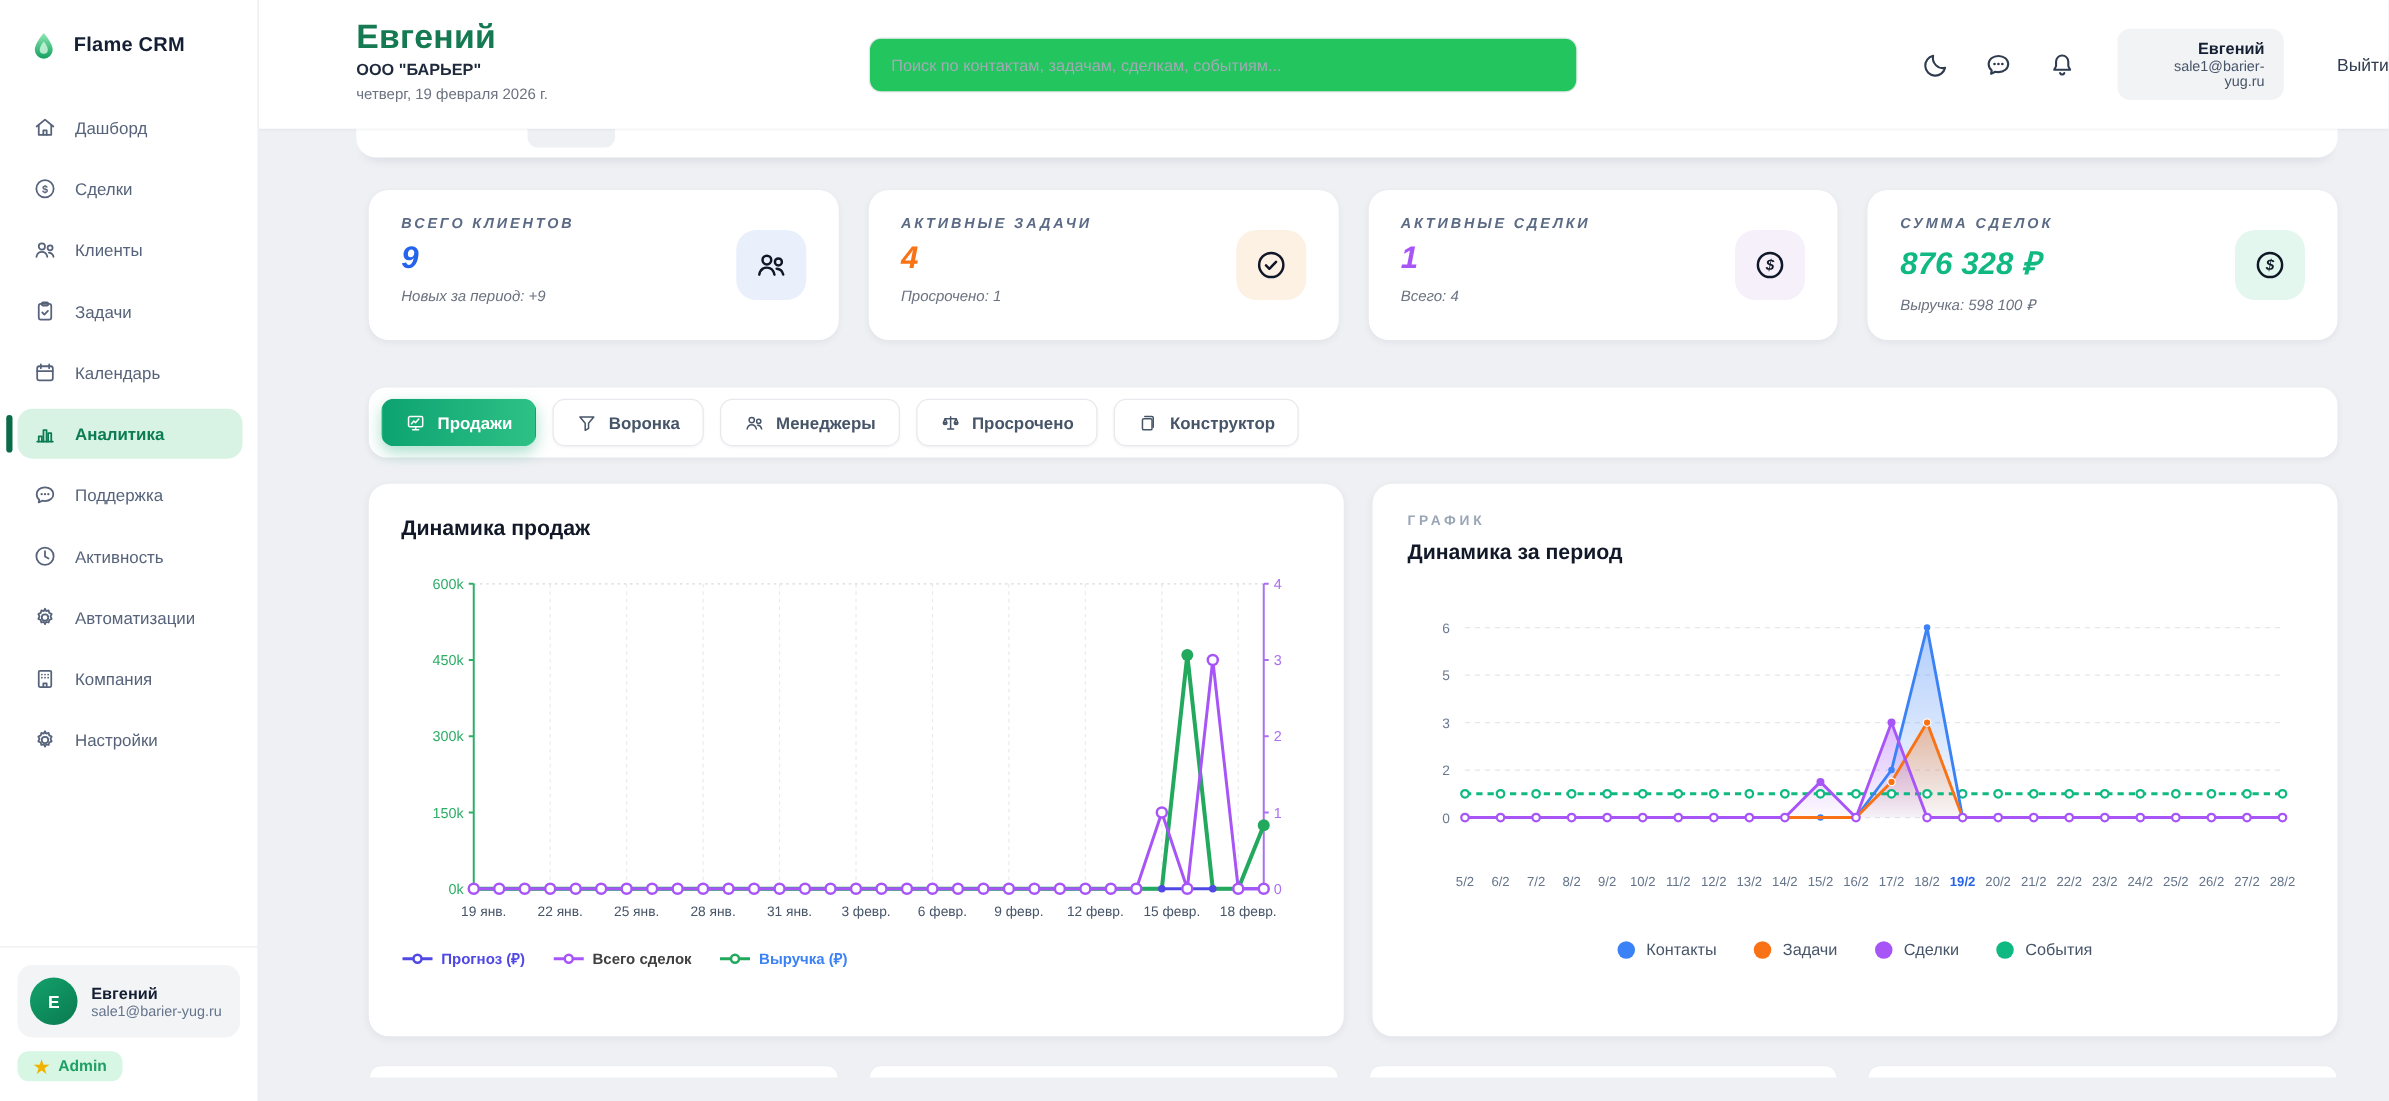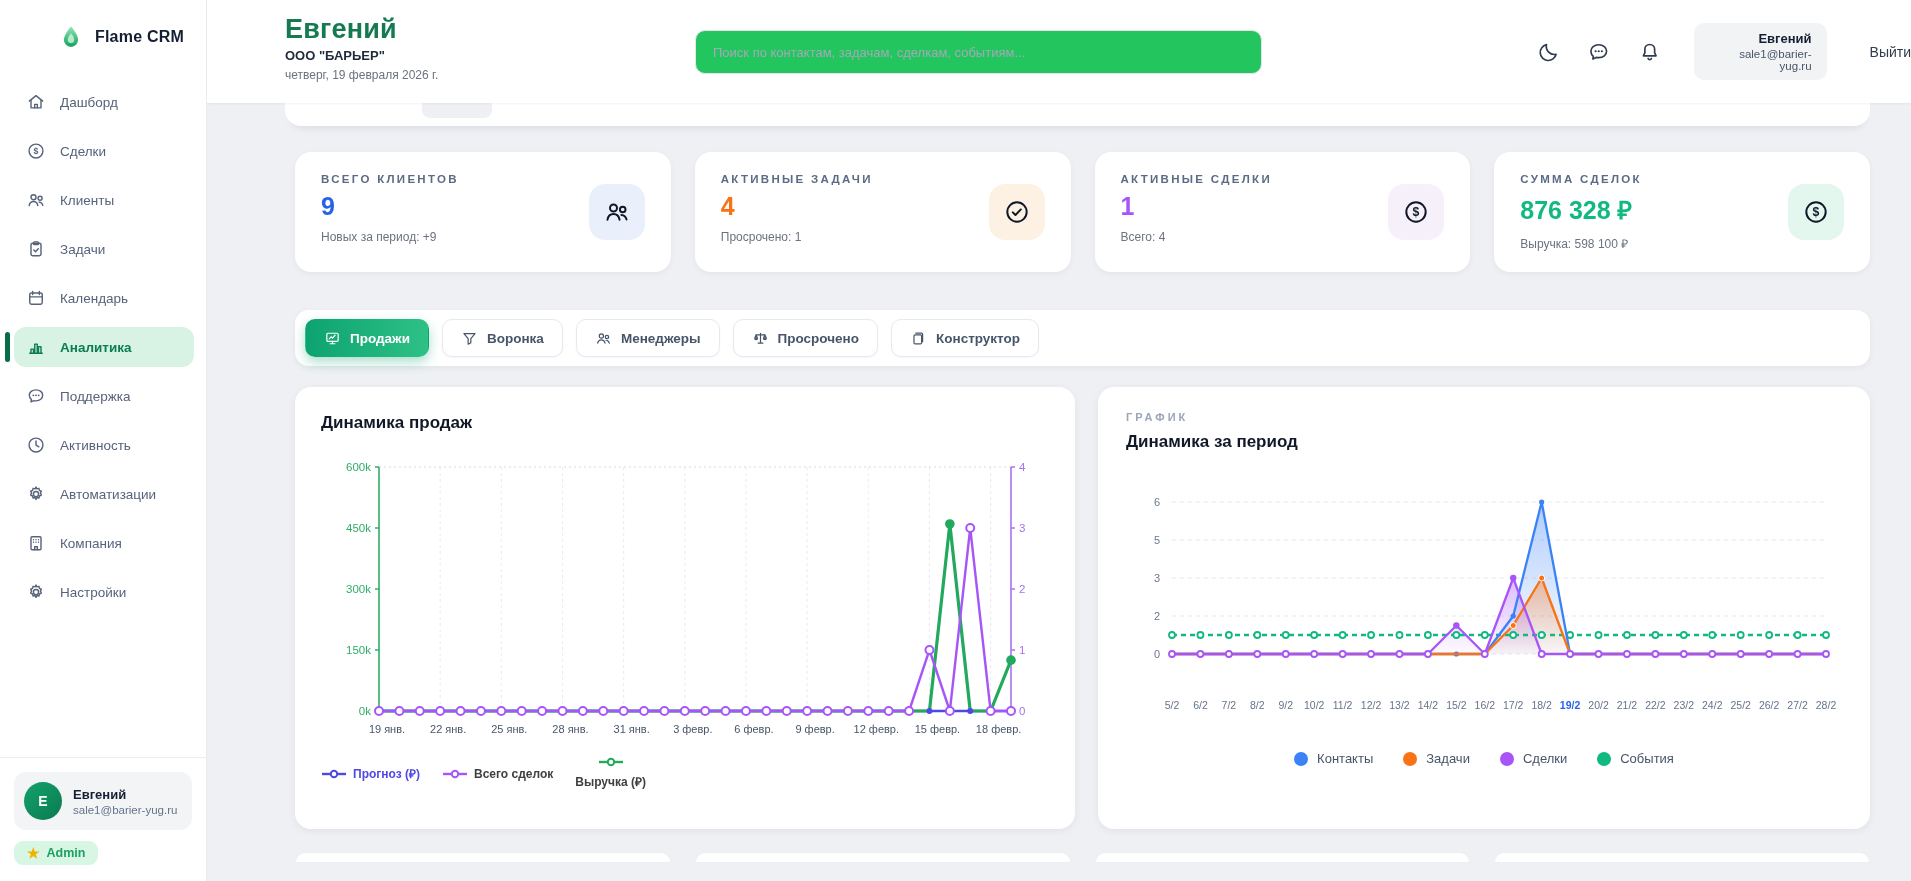--- a/index.html
+++ b/index.html
@@ -5,21 +5,21 @@
   * { box-sizing: border-box; }
   html,body { margin:0; padding:0; }
   body {
     width:1911px; height:881px; overflow:hidden;
     font-family:"Liberation Sans", sans-serif;
     background:#eef0f4; display:flex; color:#334155;
   }
   
   .sidebar { width:207px; min-width:207px; background:#fff; border-right:1px solid #e9ebef;
              display:flex; flex-direction:column; position:relative; z-index:6; }
-  .logo-row { display:flex; align-items:center; gap:11px; padding:24px 16px 22px 22px;margin-left:36px; }
+  .logo-row { display:flex; align-items:center; gap:11px; padding:24px 16px 22px 22px; }
   .logo-icon svg { width:26px; height:26px; display:block; }
   .logo-text { font-size:16px; font-weight:700; color:#141f33; letter-spacing:.2px; }
   .menu { flex:1; padding:10px 12px 0 14px; display:flex; flex-direction:column; gap:9px; }
   .side-item { position:relative; display:flex; align-items:center; gap:14px; padding:10px 12px;
                border-radius:12px; color:#56637a; font-size:13.5px; cursor:pointer; }
   .side-item .ic { width:20px; height:20px; flex:none; color:#56637a; }
   .side-item .ic svg { width:100%; height:100%; display:block; }
   .side-item.active { background:#d8f3e4; color:#0b7c54; font-weight:700; }
   .side-item.active .ic { color:#0b7c54; }
   .side-item.active::before { content:""; position:absolute; left:-9px; top:5px; bottom:5px;
@@ -57,21 +57,21 @@
                cursor:pointer; margin-left:6px; }
   .pill-name { font-size:13px; font-weight:700; color:#141f33; }
   .pill-email { font-size:11.5px; color:#475569; margin-top:2px; }
   .logout { font-size:14px; color:#2f3b4e; cursor:pointer; margin-left:16px; }
   .cut-strip { position:absolute; top:103px; left:78px; right:41px; height:23px; background:#fff;
                border-radius:0 0 16px 16px; box-shadow:0 7px 10px -7px rgba(16,24,40,.14); z-index:3; }
   .cut-pill { position:absolute; left:137px; top:0; width:70px; height:15px;
               background:#eef0f3; border-radius:0 0 8px 8px; }
   
   .content { padding:49px 41px 0 88px; flex:1; }
-  .stats { display:flex; gap:24px; }
+  .stats { display:flex; gap:24px;font-style:italic; }
   .stat-card { flex:1; background:#fff; border-radius:16px; padding:21px 26px; height:120px;
                box-shadow:0 2px 6px rgba(16,24,40,.05); display:flex; justify-content:space-between; }
   .stat-label { font-size:11.5px; font-weight:700; letter-spacing:2.3px; color:#5b6b85; }
   .stat-value { font-size:25px; font-weight:800; margin-top:7px; }
   .stat-sub { font-size:12px; color:#6b7280; margin-top:9px; }
   .stat-icon { width:56px; height:56px; border-radius:16px; display:flex; align-items:center;
                justify-content:center; align-self:center; color:#101828; flex:none; }
   .stat-icon svg { width:28px; height:28px; }
   .tabs-wrap { margin-top:38px; background:#fff; border-radius:14px; padding:9px 10px;
                box-shadow:0 2px 6px rgba(16,24,40,.05); display:flex; gap:13px; }
@@ -514,21 +514,21 @@
               </svg>
               <span>Прогноз (₽)</span>
             </span>
             <span class="legend-item" style="color: #404040;">
               <svg width="26" height="10">
                 <line x1="1" y1="5" x2="25" y2="5" stroke="#a855f7" stroke-width="2.4"></line>
                 <circle cx="13" cy="5" r="3.2" fill="#fff" stroke="#a855f7" stroke-width="2"></circle>
               </svg>
               <span>Всего сделок</span>
             </span>
-            <span class="legend-item" style="color: #404040; flex-direction: column;">
+            <span class="legend-item" style="color: #3b82f6;">
               <svg width="26" height="10">
                 <line x1="1" y1="5" x2="25" y2="5" stroke="#22a95e" stroke-width="2.4"></line>
                 <circle cx="13" cy="5" r="3.2" fill="#fff" stroke="#22a95e" stroke-width="2"></circle>
               </svg>
               <span>Выручка (₽)</span>
             </span>
           </div>
       </div>
       <div class="chart-card right-card">
         <div class="eyebrow">ГРАФИК</div>

